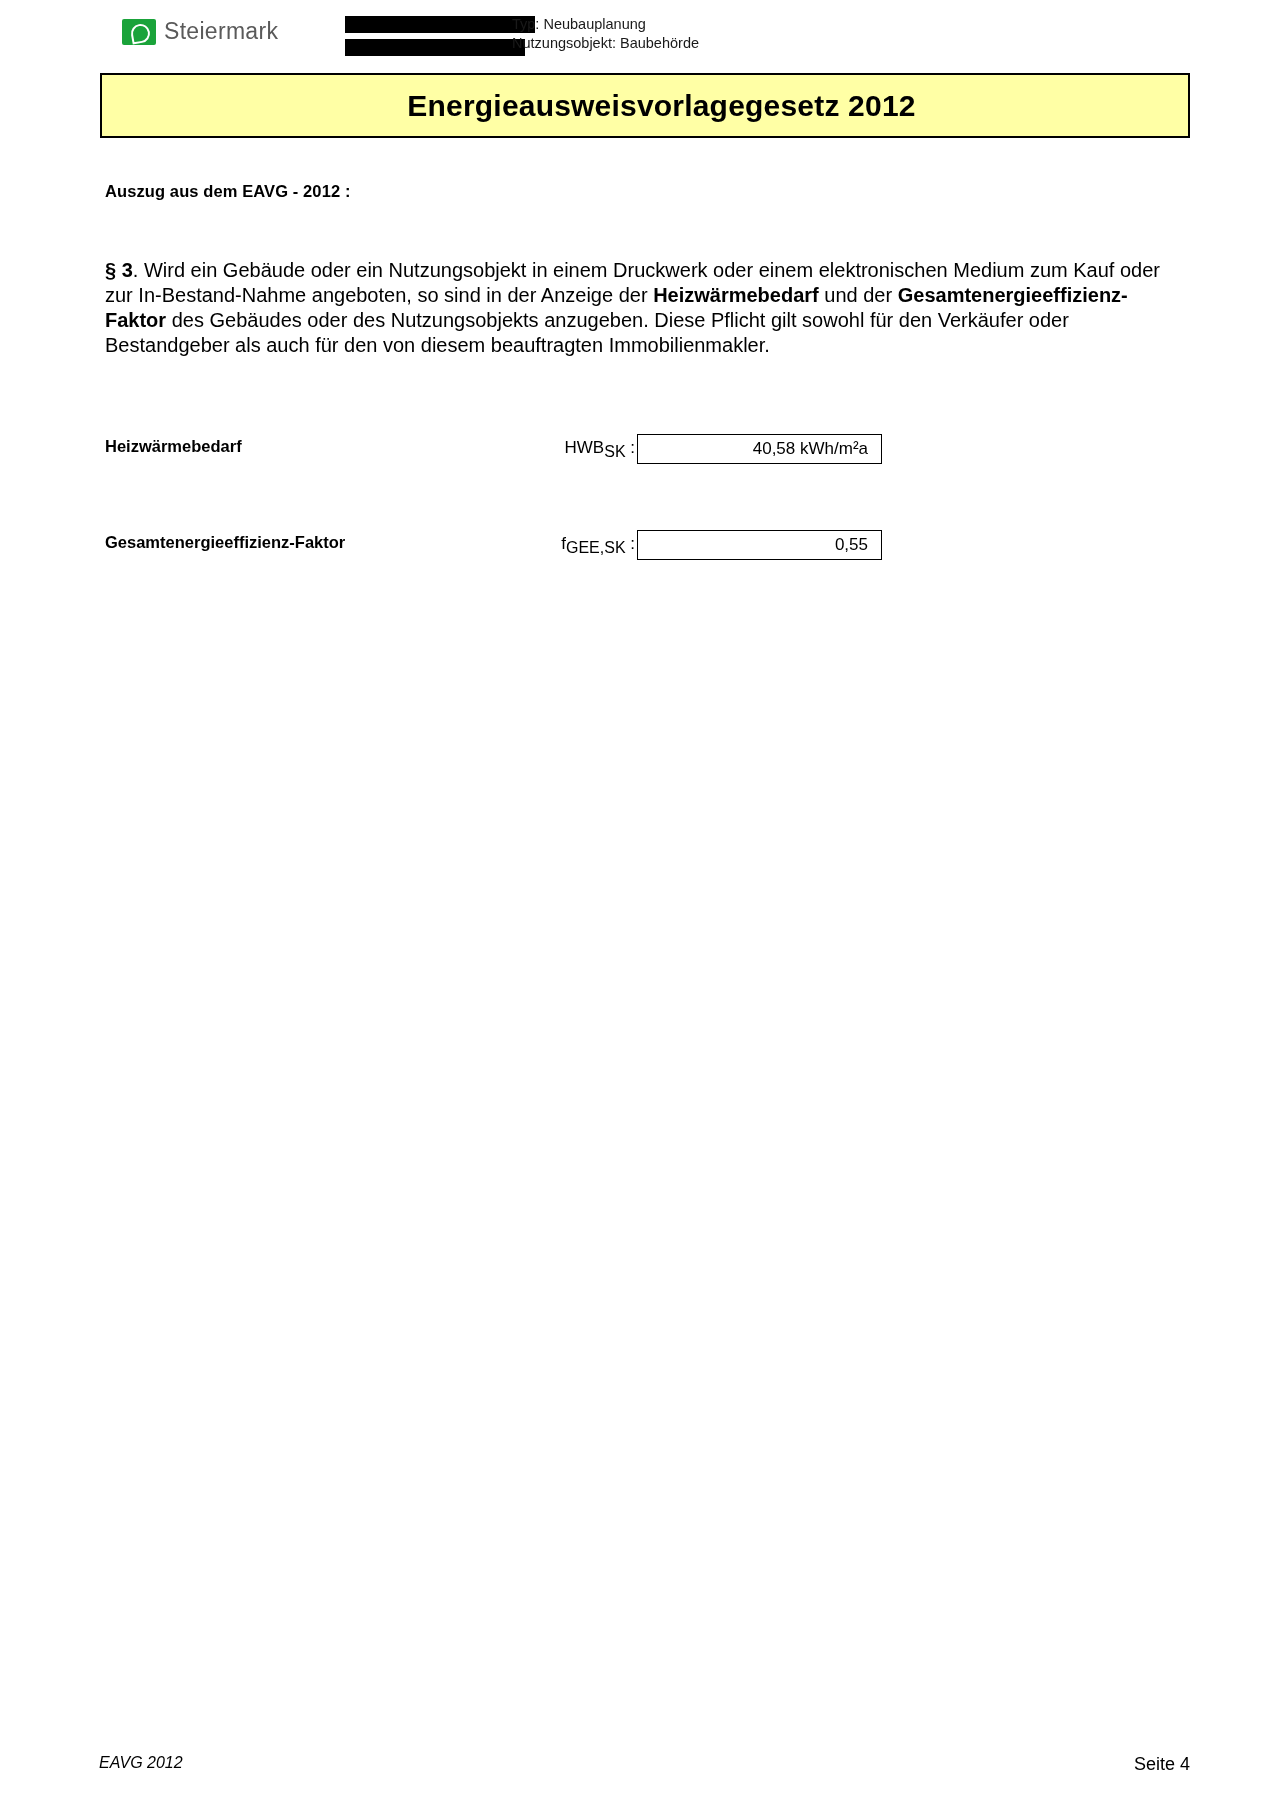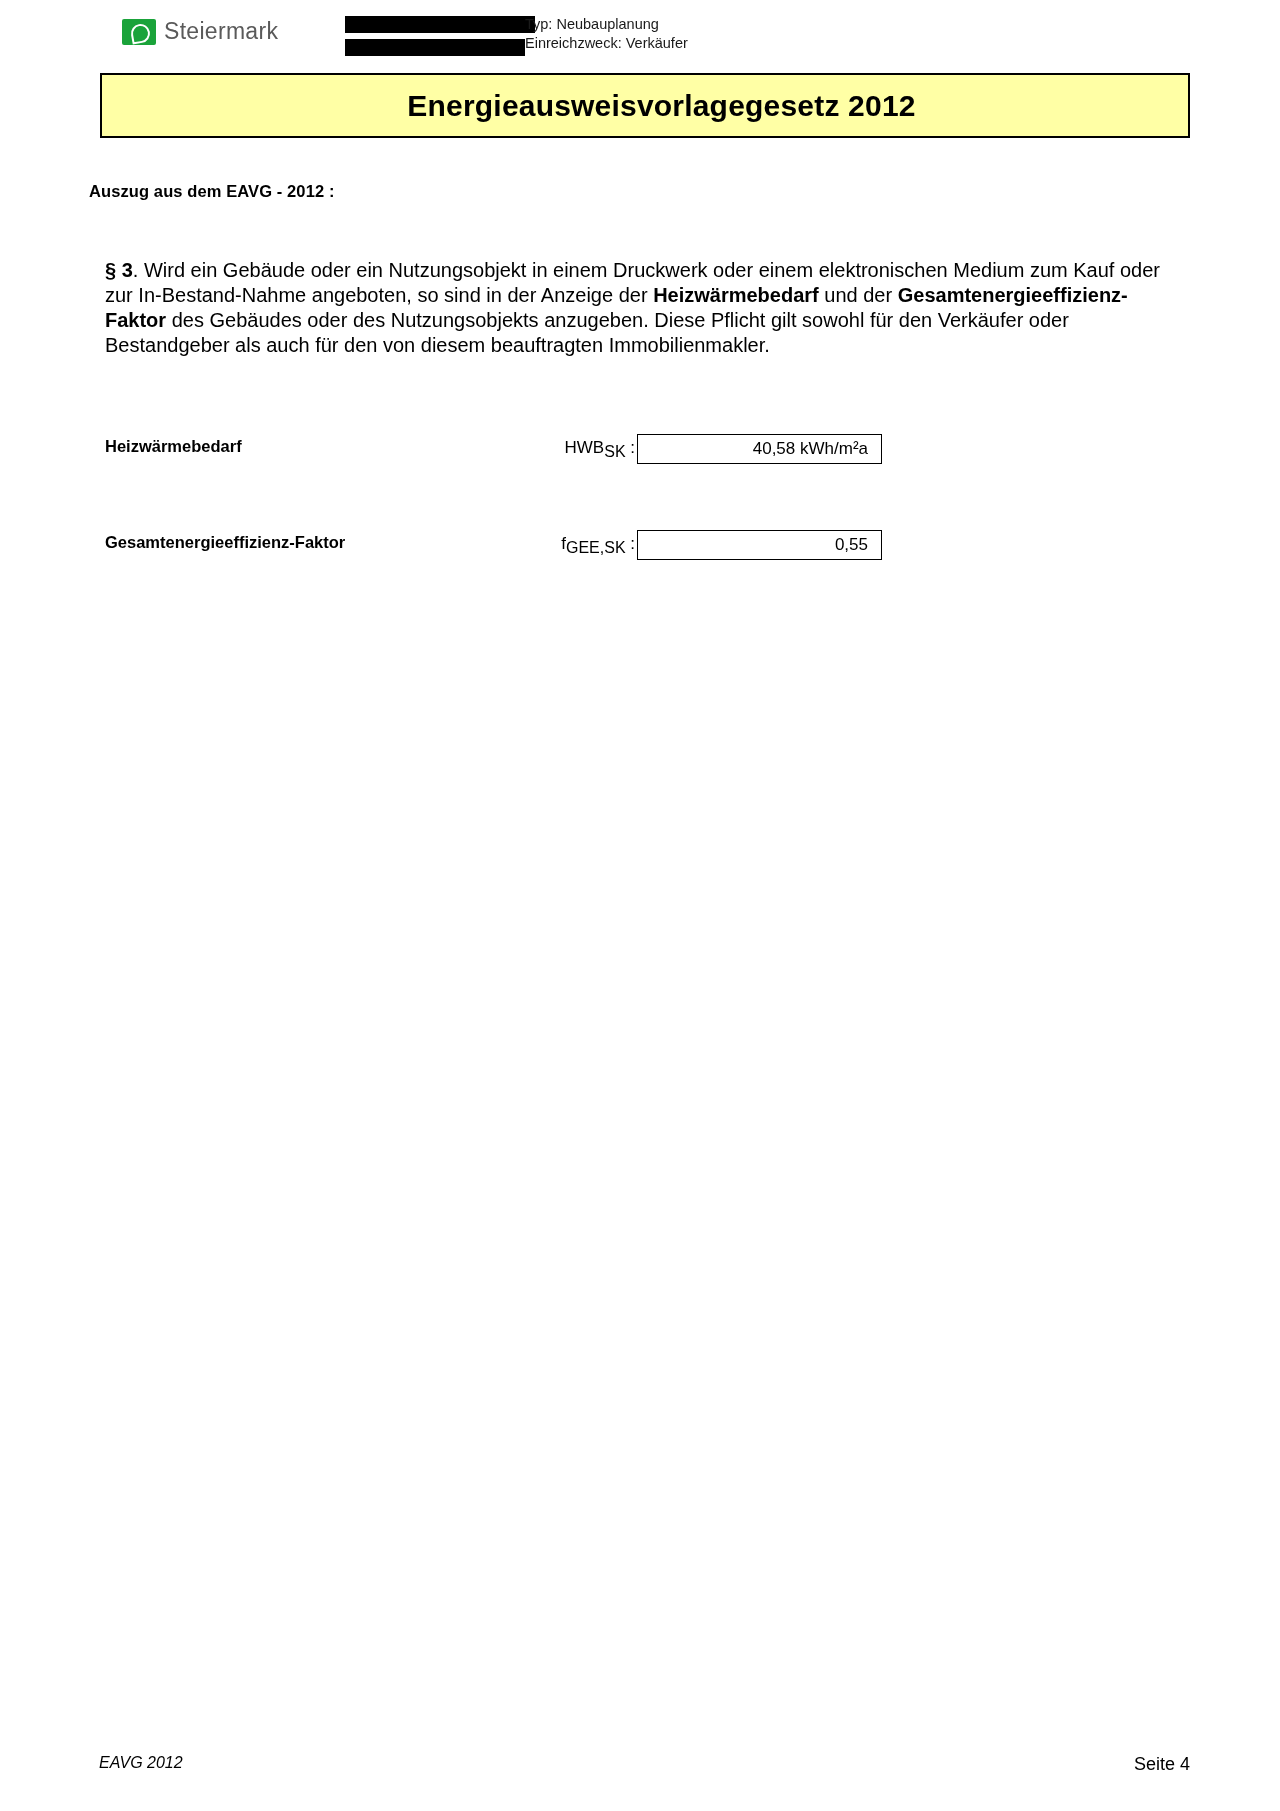--- a/index.html
+++ b/index.html
@@ -79,21 +79,21 @@
   }
   .redact-2 {
     left: 245px;
     top: 31px;
     width: 180px;
     height: 17px;
   }
 
   .meta {
     position: absolute;
-    left: 425px;
+    left: 412px;
     top: 7px;
     font-size: 14.5px;
     line-height: 19px;
     color: #1a1a1a;
   }
 
   
   .title-banner {
     position: absolute;
     left: 100px;
@@ -110,21 +110,21 @@
   }
   .title-banner-text {
     font-size: 30px;
     font-weight: bold;
     letter-spacing: 0.2px;
   }
 
   
   .intro {
     position: absolute;
-    left: 89px;
+    left: 105px;
     top: 182px;
     font-size: 16.5px;
     font-weight: bold;
     letter-spacing: 0.1px;
   }
 
   .paragraph {
     position: absolute;
     left: 105px;
     top: 258px;
@@ -202,21 +202,21 @@
 
   <div class="header">
     <div class="logo-wrap">
       <span class="logo-mark"></span>
       <span class="logo-text">Steiermark</span>
     </div>
     <div class="redact redact-1"></div>
     <div class="redact redact-2"></div>
     <div class="meta">
       <div>Typ: Neubauplanung</div>
-      <div>Einreichzweck: Verkäufer</div>
+      <div>Nutzungsobjekt: Baubehörde</div>
     </div>
   </div>
 
   <div class="title-banner">
     <div class="title-banner-text">Energieausweisvorlagegesetz 2012</div>
   </div>
 
   <div class="intro">Auszug aus dem EAVG - 2012 :</div>
 
   <div class="paragraph"><b>§ 3</b><span>. Wird ein Gebäude oder ein Nutzungsobjekt in einem Druckwerk oder einem elektronischen Medium zum Kauf oder zur In-Bestand-Nahme angeboten, so sind in der Anzeige der </span><b>Heizwärmebedarf</b><span> und der </span><b>Gesamtenergieeffizienz-Faktor</b><span> des Gebäudes oder des Nutzungsobjekts anzugeben. Diese Pflicht gilt sowohl für den Verkäufer oder Bestandgeber als auch für den von diesem beauftragten Immobilienmakler.</span></div>

